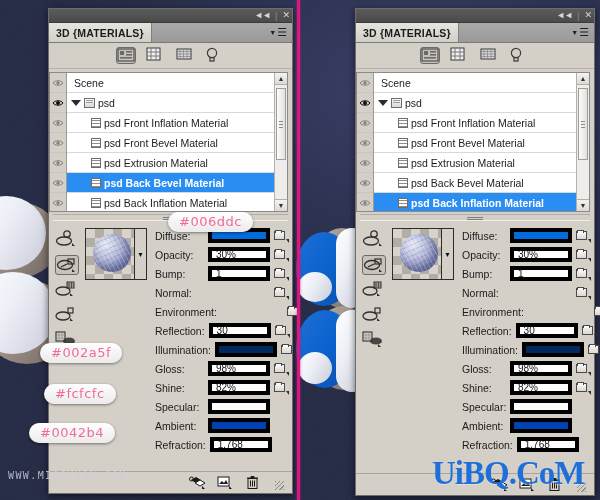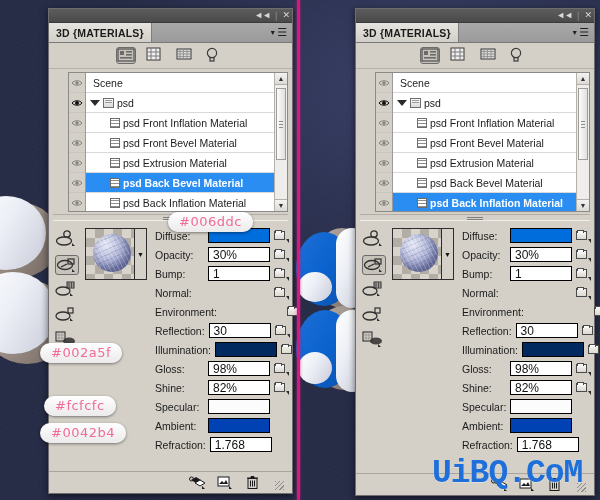--- a/index.html
+++ b/index.html
@@ -126,21 +126,21 @@
     gap: 10px;
     border-bottom: 1px solid #b6b2ab;
   }
   .mb { width: 20px; height: 17px; position: relative; }
   .mb svg { display:block; }
   .mb.sel { border: 1px solid #6b6b6b; border-radius: 3px; background:#c6c2ba; }
 
   
   .treewrap {
     flex: 0 0 auto;
-    margin: 3px 4px 0 19px;
+    margin: 3px 4px 0 0;
     border: 1px solid #8a8a8a;
     background: #fff;
     display: flex;
     height: 140px;
     overflow: hidden;
   }
   .eyecol {
     width: 17px; flex: 0 0 auto;
     background: #d4d0c8;
     border-right: 1px solid #9a9a9a;
@@ -290,23 +290,23 @@
     gap: 4px;
   }
   .flabel {
     flex: 1; text-align: left;
     font-size: 10.5px; color: #1b1b1b;
     white-space: nowrap;
   }
   .fval {
     width: 62px; flex: 0 0 auto;
     height: 15px;
-    border: 1px solid #000000;
+    border: 4px solid #000000;
     background: #fff;
-    font-size: 12px;
+    font-size: 10px;
     display: flex; align-items: center;
     padding-left: 4px;
     color: #111;
   }
   .fval.color { padding: 0; }
   .folder {
     width: 14px; height: 13px; flex: 0 0 auto;
     position: relative;
   }
   .folder .fbox {
@@ -349,37 +349,37 @@
     box-shadow: 0 1px 3px rgba(0,0,0,.45);
     color: #f06a9a;
     font-size: 13px;
     letter-spacing: .5px;
     padding: 2px 11px 3px 11px;
     white-space: nowrap;
     font-family: "DejaVu Sans", sans-serif;
   }
   .c1 { left: 168px; top: 212px; text-align: center; }
   .c2 { left: 40px;  top: 343px; }
-  .c3 { left: 44px;  top: 396px; }
-  .c4 { left: 40px;  top: 423px; }
+  .c3 { left: 44px;  top: 384px; }
+  .c4 { left: 29px;  top: 423px; }
 
   
   .wm-left {
     position: absolute; left: 8px; top: 470px;
     display: flex; align-items: baseline; gap: 7px;
     color: #9aa0bb; opacity: .85;
   }
   .wm-cn { font-size: 15px; letter-spacing: 1px; color:#8f93ae; }
   .wm-url { font-size: 10px; letter-spacing: 1.4px; color:#c9ccdb; font-family:"DejaVu Sans Mono", monospace; }
   .wm-right {
     position: absolute; left: 432px; top: 455px;
     font-size: 33px; font-weight: bold;
     color: #1e6fd9;
     letter-spacing: -1px;
-    font-family: Liberation Mono, monospace;
+    font-family: Liberation Serif, serif;
     text-shadow: 0 1px 1px rgba(255,255,255,.35);
   }
 </style>
 </head>
 <body>
 
 <div class="bg"></div>
 <div class="bg-noise"></div>
 
 <div class="blob blobL1">
@@ -1016,14 +1016,15 @@
 </div>
 
 <div class="guide"></div>
 
 <div class="callout c1">#006ddc</div>
 <div class="callout c2">#002a5f</div>
 <div class="callout c3">#fcfcfc</div>
 <div class="callout c4">#0042b4</div>
 
 <div class="wm-left">
+  <span class="wm-url">WWW.MISSYUAN.COM</span>
 </div>
 <div class="wm-right">UiBQ.CoM</div>
 
 </body></html>

